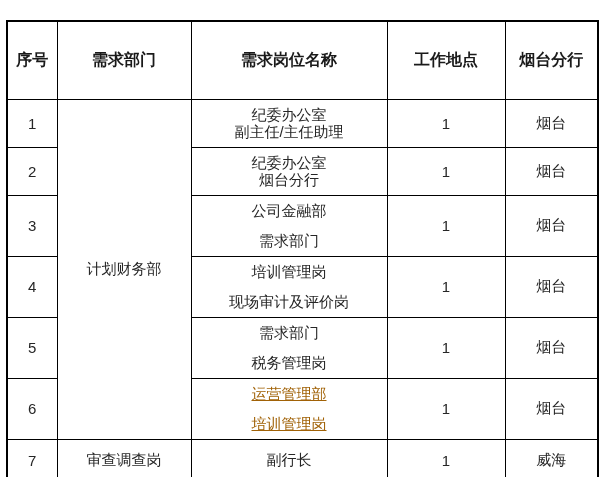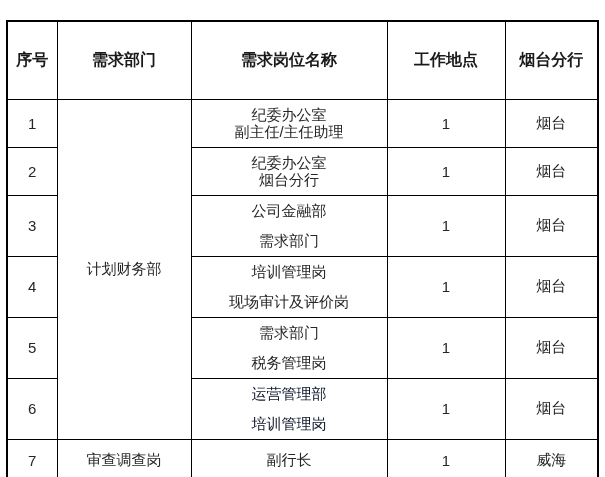--- a/index.html
+++ b/index.html
@@ -41,21 +41,21 @@
   table.recruit td {
     font-size: 15px;
   }
   tr.header-row   { height: 78px; }
   tr.row-short    { height: 48px; }
   tr.row-tall     { height: 60px; }
   tr.row-last     { height: 44px; }
   .pos-cell .line { display: block; }
   .pos-tight .line { line-height: 17px; }
   .pos-loose .line { line-height: 30px; }
-  .muted { color: #0f172a; }
+  .muted { color: #a16207; text-decoration: underline; }
   .num { font-size: 16px; }
 </style>
 </head>
 <body>
 
 <div class="table-wrap">
   <table class="recruit">
     <colgroup>
       <col style="width:50px">
       <col style="width:134px">

